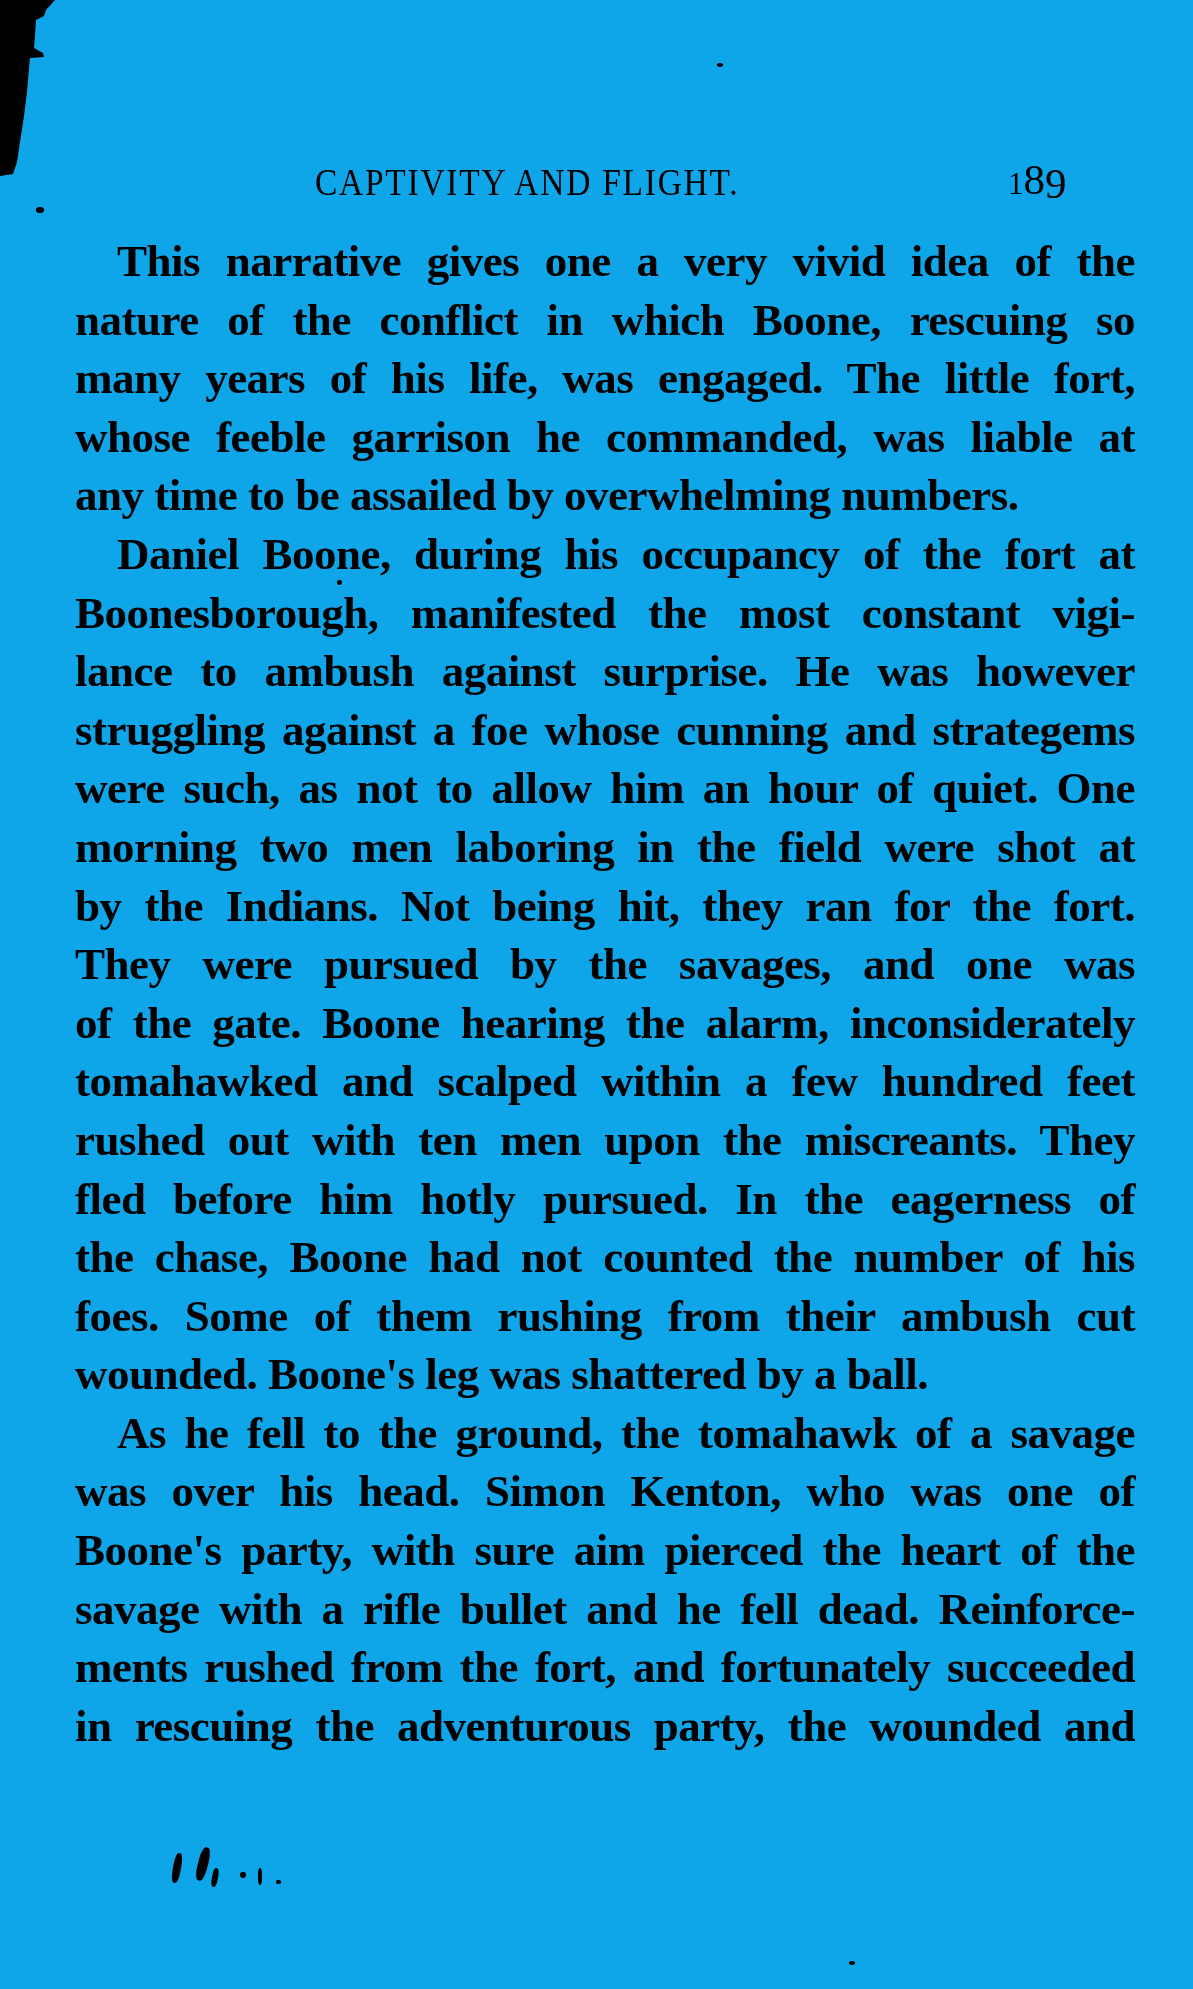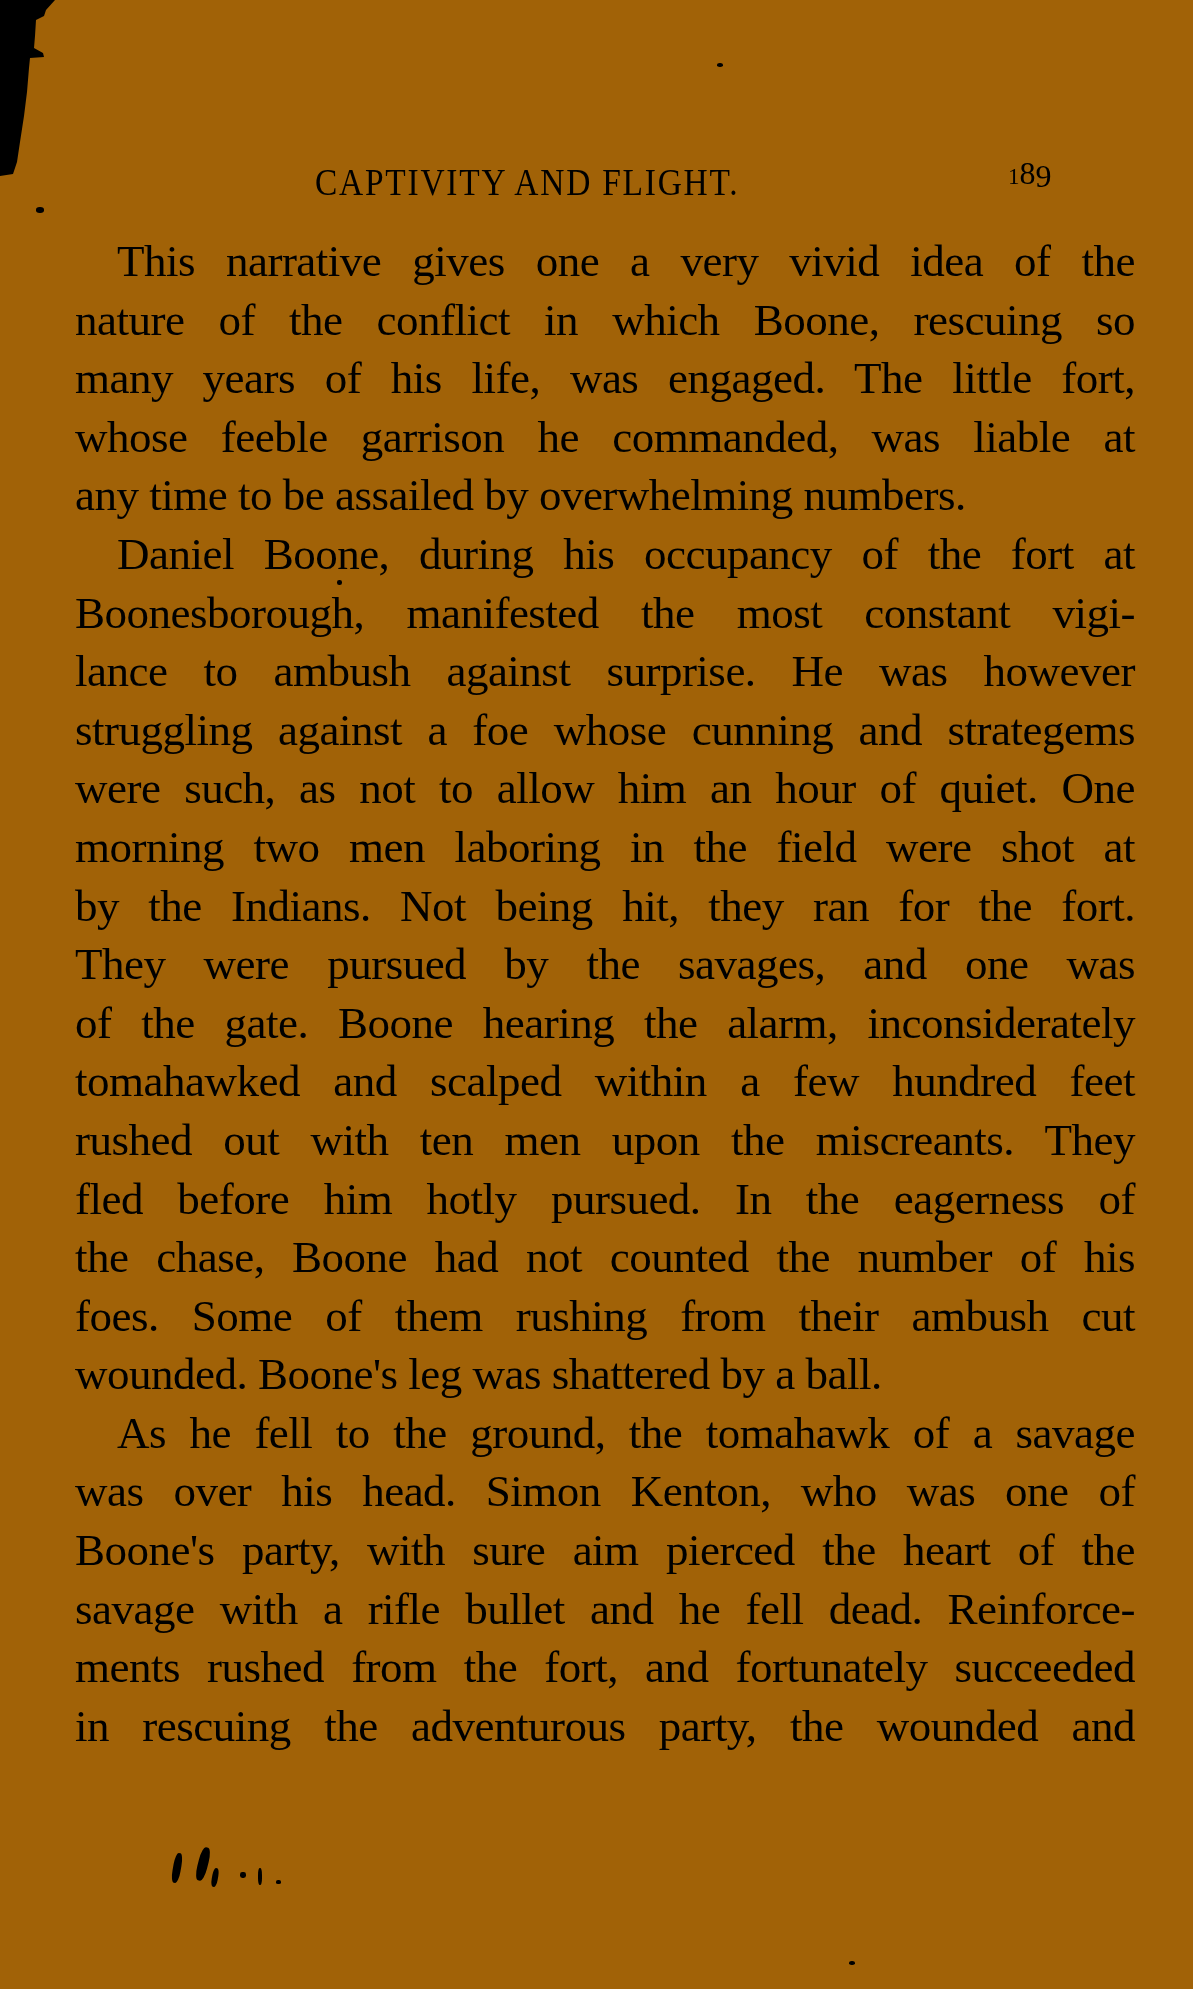--- a/index.html
+++ b/index.html
@@ -1,41 +1,41 @@
 <!DOCTYPE html>
 <html><head>
 <meta charset="utf-8">
 <style>
   html,body { margin:0; padding:0; background:#d8d8d8; }
   .page {
     position:relative;
     width:1193px; height:1989px;
-    background:#a16207;
+    background:#0ea5e9;
     overflow:hidden;
     font-family:"Liberation Serif", serif;
     color:#000;
   }
 
   
   .header-title {
     position:absolute; left:315px; top:160px;
     font-size:38px; letter-spacing:2px; white-space:nowrap;
     transform:scaleX(0.88); transform-origin:left center;
   }
   .page-number {
     position:absolute; left:1008px; top:155px;
-    font-size:32px; white-space:nowrap;
+    font-size:43px; white-space:nowrap;
   }
   .page-number .d-old1 { font-size:0.72em; }
   .page-number .d-desc { position:relative; top:0.10em; }
 
   
   .textblock {
     position:absolute; left:75px; top:232px; width:1060px;
-    font-size:45px; line-height:58.6px; letter-spacing:-0.5px;
+    font-size:45px; line-height:58.6px; letter-spacing:-0.5px;font-weight:bold;
   }
   .ln { text-align:justify; text-align-last:justify; height:58.6px; overflow:visible; }
   .ln.ind { text-indent:42px; }
   .ln.pend { text-align-last:left; }
 
   
   .corner-blob { position:absolute; left:0; top:0; }
   .artifact { position:absolute; background:#000; border-radius:45%; }
   .a-dot-top     { left:717px;  top:63px;   width:6px; height:4px; }
   .a-dot-margin  { left:36px;   top:207px;  width:8px; height:6px; }

